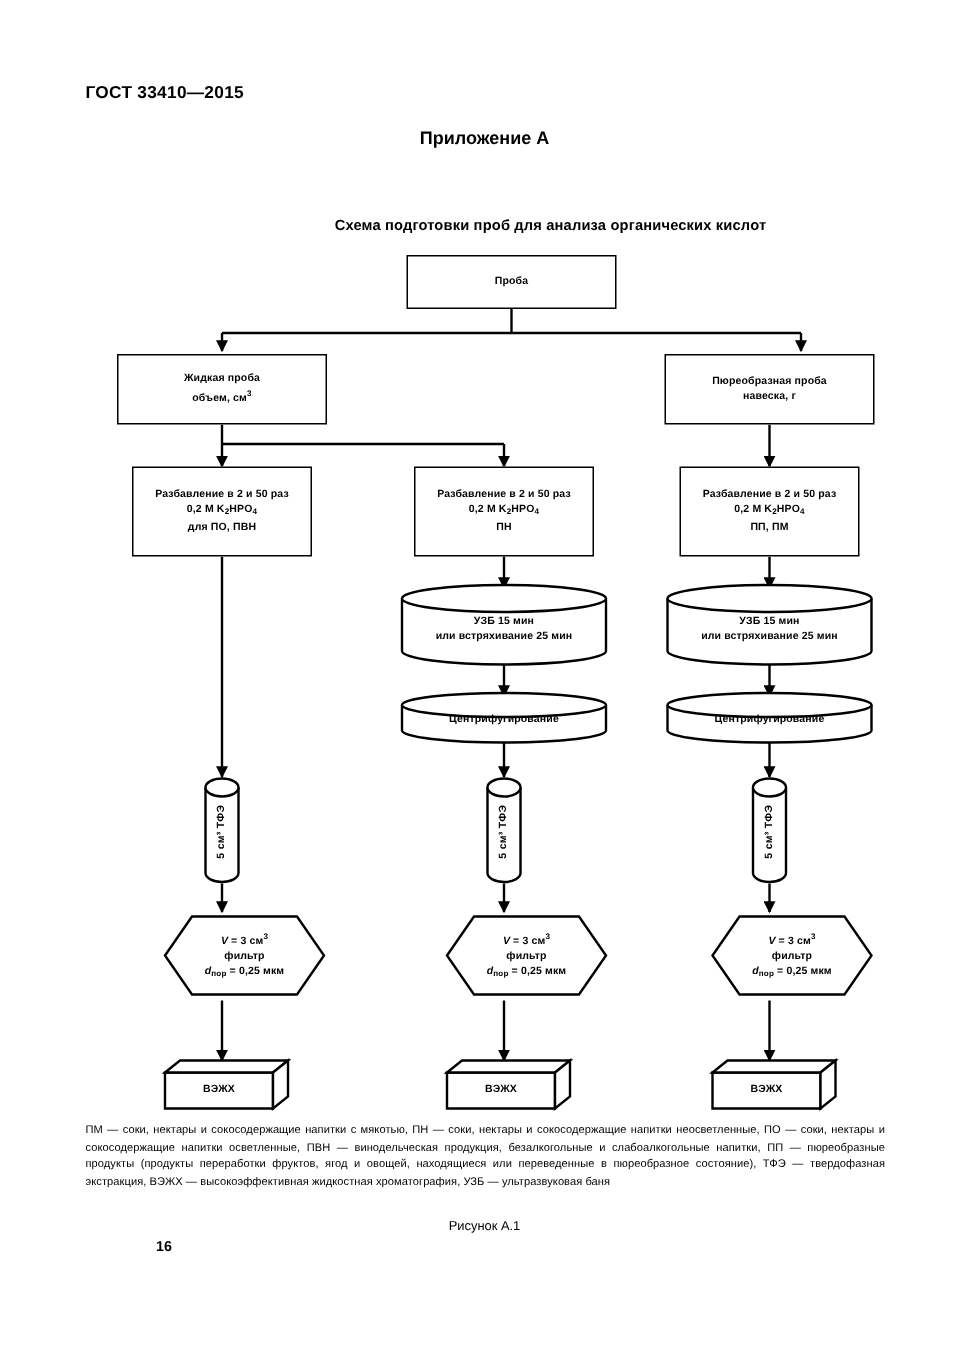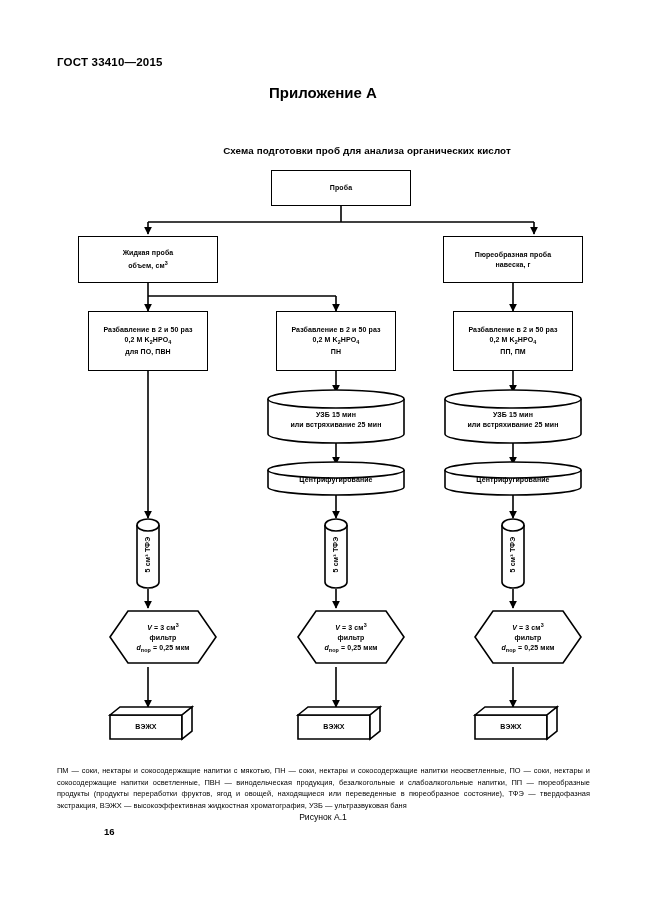--- a/index.html
+++ b/index.html
@@ -29,21 +29,21 @@
     font-size: 11.5px;
     font-weight: bold;
     letter-spacing: 0.2px;
   }
   .annex-title {
     position: absolute;
     left: 0;
     top: 86px;
     width: 646px;
     text-align: center;
-    font-size: 15px;
+    font-size: 12px;
     font-weight: bold;
     line-height: 13px;
   }
   .annex-title .line2 { display: block; }
 
   .scheme-title {
     position: absolute;
     left: 0;
     top: 145px;
     width: 646px;
@@ -94,21 +94,21 @@
     white-space: nowrap;
     font-size: 7px;
     font-weight: bold;
     letter-spacing: 0.2px;
   }
 
   
   .footnote {
     position: absolute;
     left: 57px;
-    top: 765px;
+    top: 747px;
     width: 533px;
     font-size: 7.4px;
     line-height: 11.6px;
     text-align: justify;
     letter-spacing: 0.05px;
   }
   .figure-caption {
     position: absolute;
     left: 0;
     top: 812px;

